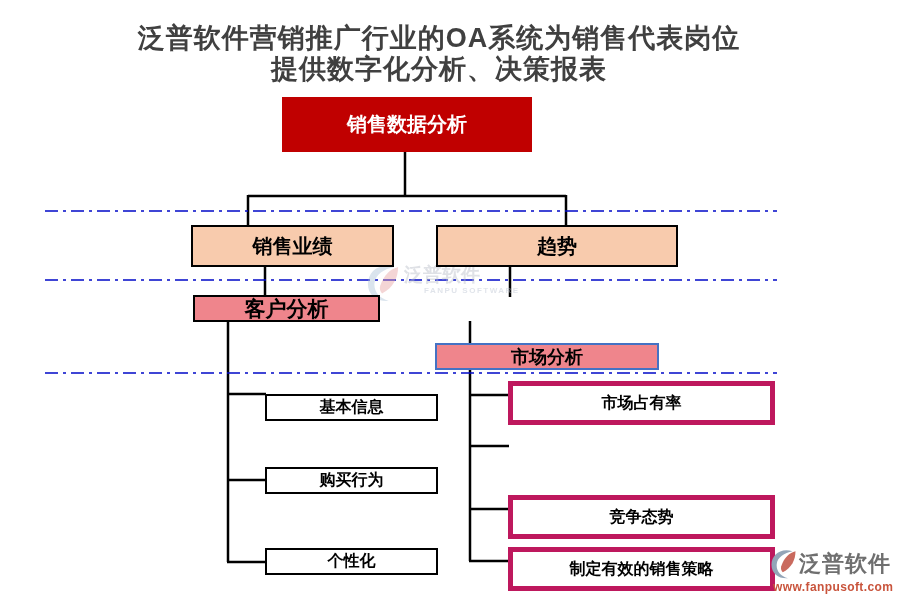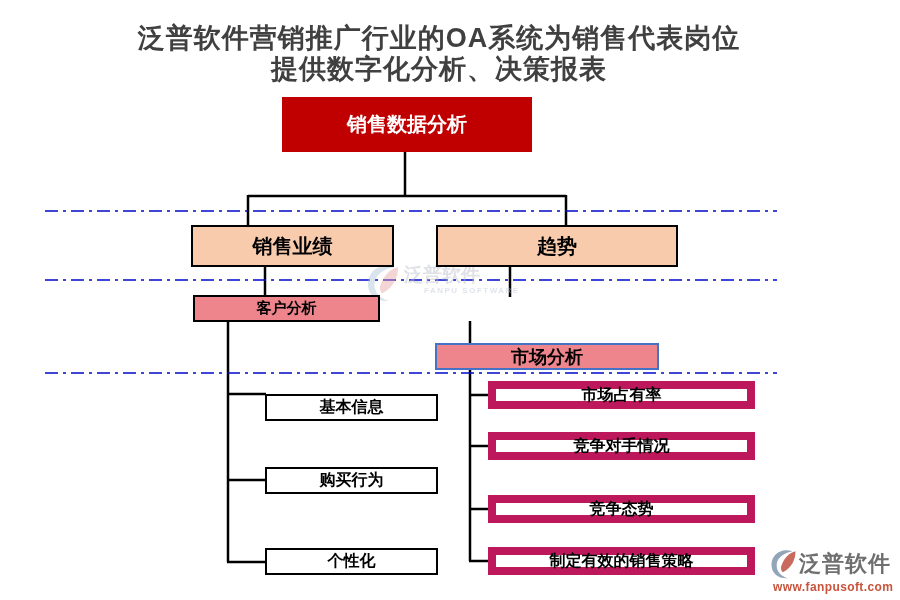--- a/index.html
+++ b/index.html
@@ -6,24 +6,24 @@
   body{width:900px;height:600px;position:relative;font-family:"Liberation Sans",sans-serif;font-weight:bold;}
   .stage{position:absolute;left:0;top:0;width:900px;height:600px;background:#ffffff;overflow:hidden;}
   .title{position:absolute;left:0;top:23px;width:878px;text-align:center;color:#404040;
          font-size:27px;line-height:31px;font-weight:bold;letter-spacing:1px;}
   svg.lines{position:absolute;left:0;top:0;width:900px;height:600px;}
   .node{position:absolute;box-sizing:border-box;display:flex;align-items:center;justify-content:center;
         color:#000;font-weight:bold;text-align:center;}
   .root{left:282px;top:97px;width:250px;height:55px;background:#c00000;color:#ffffff;font-size:20px;}
   .perf{left:191px;top:225px;width:203px;height:42px;background:#f8cbad;border:2px solid #000;font-size:20px;}
   .trend{left:436px;top:225px;width:242px;height:42px;background:#f8cbad;border:2px solid #000;font-size:20px;}
-  .customer{left:193px;top:295px;width:187px;height:27px;background:#ef858c;border:2px solid #000;font-size:15px;}
+  .customer{left:193px;top:295px;width:187px;height:27px;background:#ef858c;border:2px solid #000;font-size:21px;}
   .market{left:435px;top:295px;width:224px;height:27px;background:#ef858c;border:2px solid #4472c4;font-size:18px;margin-top:48px;}
   .leaf-l{left:265px;width:173px;height:27px;background:#fff;border:2px solid #000;font-size:16px;}
-  .leaf-r{left:488px;width:267px;height:28px;background:#fff;border:8px solid #be185d;font-size:16px;}
+  .leaf-r{left:508px;width:267px;height:44px;background:#fff;border:5px solid #be185d;font-size:16px;}
   .l0{top:394px}.l1{top:467px}.l2{top:548px}
   .r0{top:381px}.r1{top:432px}.r2{top:495px}.r3{top:547px}
   .watermark{position:absolute;left:366px;top:264px;display:flex;align-items:flex-start;opacity:.45;pointer-events:none;}
   .watermark .wm-txt{margin-left:4px;}
   .wm-cn{font-size:19px;color:#b9bec8;line-height:22px;}
   .wm-en{font-size:8px;color:#bcc4d2;letter-spacing:1.5px;line-height:9px;padding-left:20px;}
   .footer-logo{position:absolute;left:770px;top:549px;width:125px;}
   .fl-row{display:flex;align-items:center;}
   .fl-brand{font-size:22px;color:#6f6f6f;letter-spacing:1px;margin-left:2px;}
   .fl-url{font-size:12px;color:#c9543c;margin-top:1px;margin-left:3px;letter-spacing:.4px;}
@@ -81,21 +81,20 @@
   <div class="node trend">趋势</div>
 
   <div class="node customer">客户分析</div>
   <div class="node market">市场分析</div>
 
   <div class="node leaf-l l0">基本信息</div>
   <div class="node leaf-l l1">购买行为</div>
   <div class="node leaf-l l2">个性化</div>
 
   <div class="node leaf-r r0">市场占有率</div>
-  <div class="node leaf-r r1">竞争对手情况</div>
   <div class="node leaf-r r2">竞争态势</div>
   <div class="node leaf-r r3">制定有效的销售策略</div>
 
   <div class="footer-logo">
     <div class="fl-row">
       <svg width="27" height="30" viewBox="0 0 36 40">
         <path fill="#93a5b8" d="M30 3 C14 -2 2 8 2 21 C2 33 12 40 24 39 C14 36 8 29 9 20 C10 11 19 5 30 3 Z"></path>
         <path fill="#c96a5e" d="M15 23 C19 11 26 5 34 3 C34 14 29 25 17 31 C15 29 14 26 15 23 Z"></path>
       </svg>
       <span class="fl-brand">泛普软件</span>

